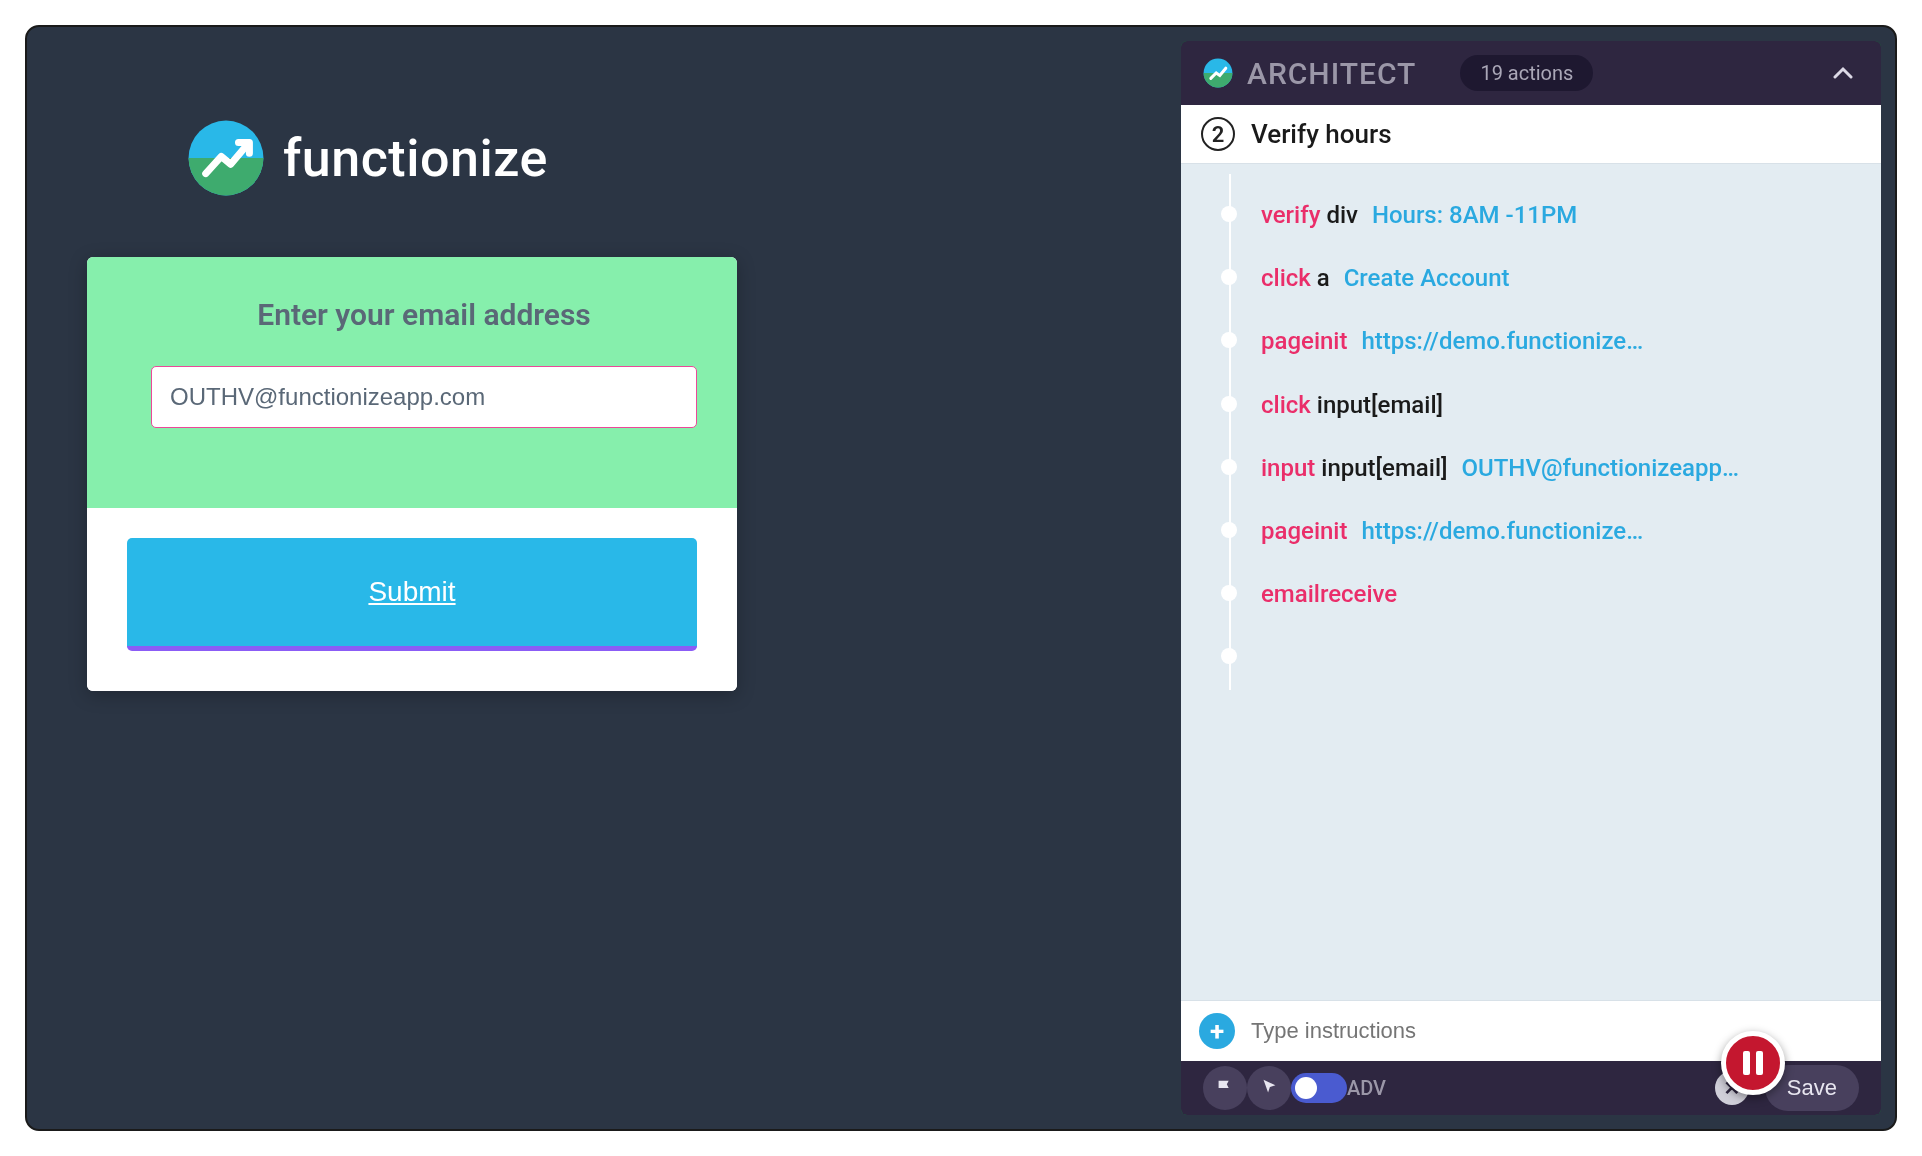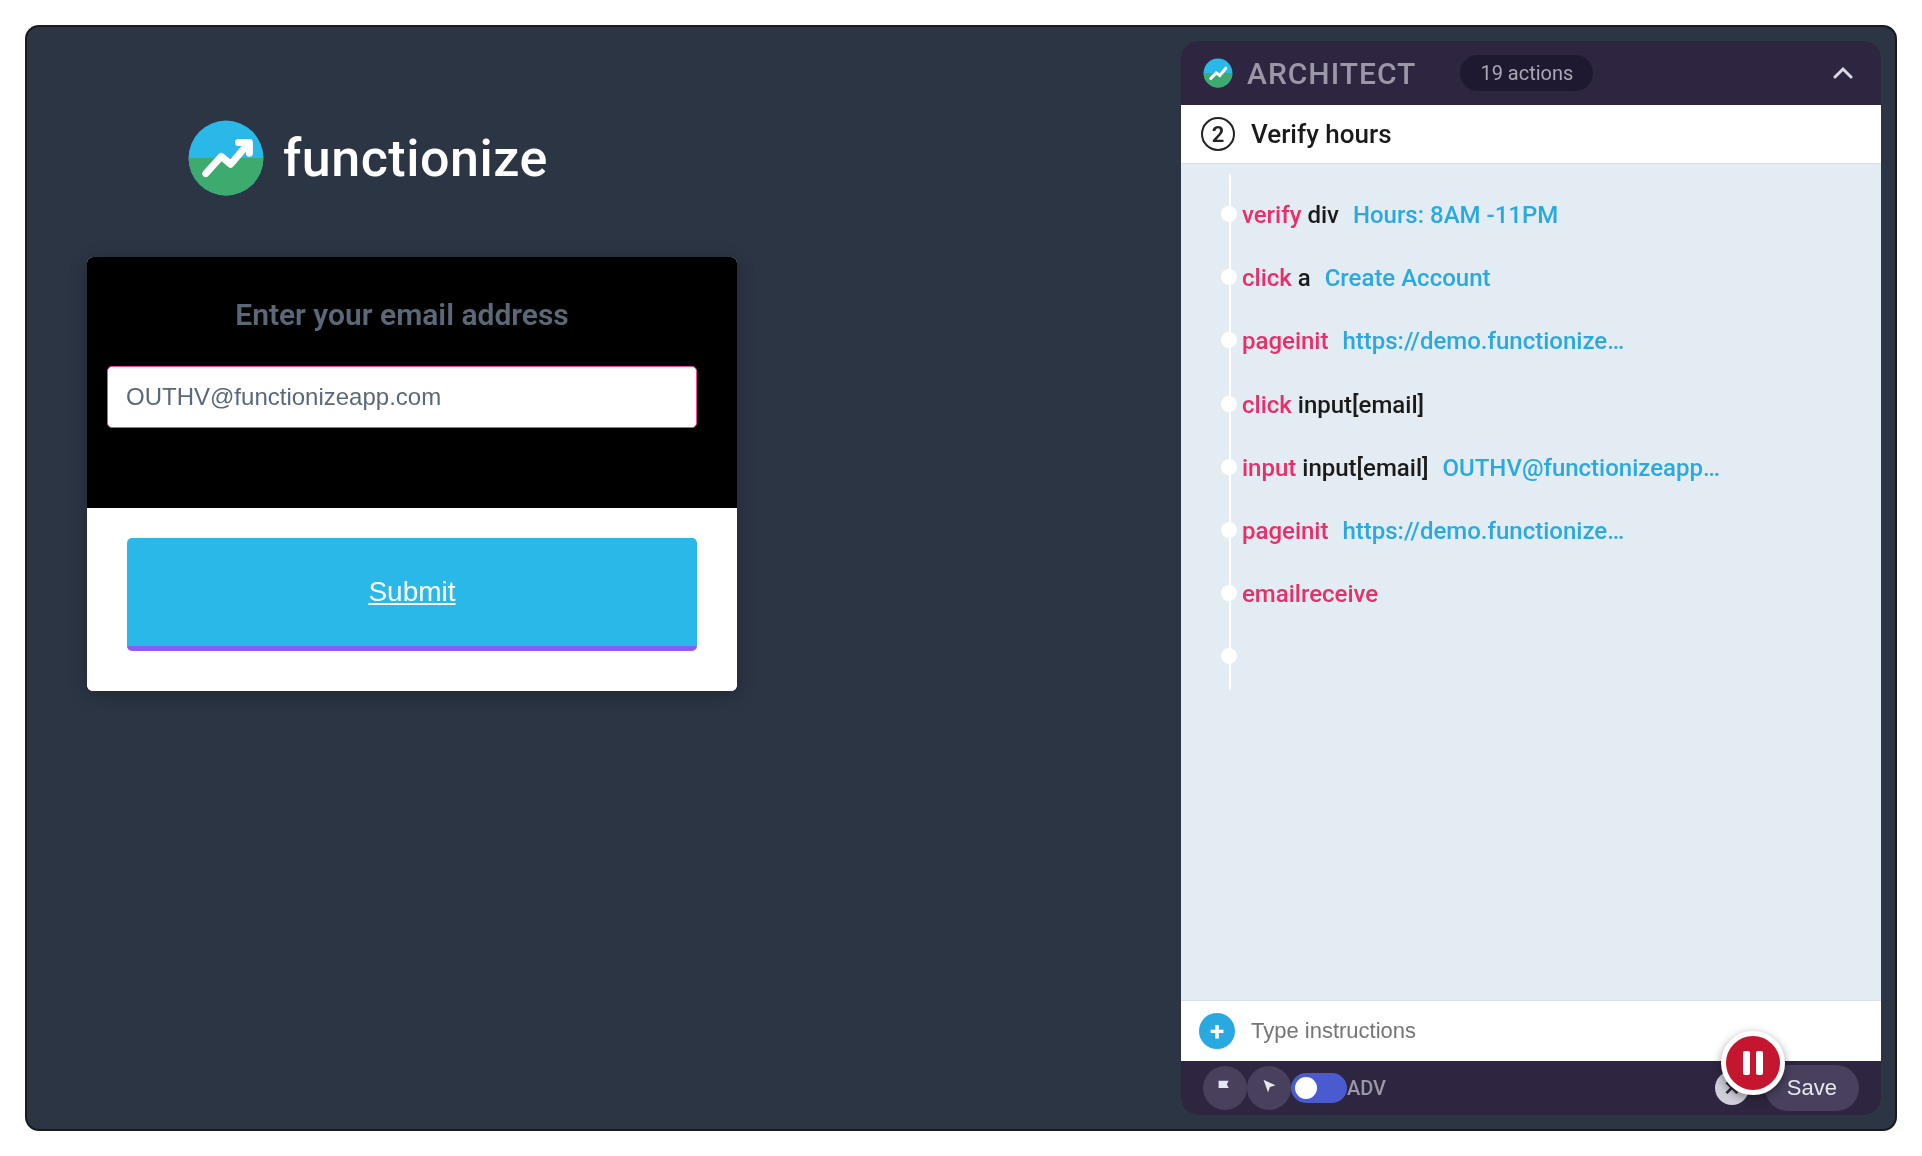--- a/index.html
+++ b/index.html
@@ -51,22 +51,22 @@
     .card {
       margin-top: 60px;
       margin-left: 0;
       width: 650px;
       background: #fff;
       border-radius: 6px;
       box-shadow: 0 4px 18px rgba(0,0,0,0.25);
       overflow: hidden;
     }
     .card-top {
-      background: #000000;
-      padding: 40px 40px 80px 20px;
+      background: #86efac;
+      padding: 40px 40px 80px 64px;
     }
     .card-title {
       text-align: center;
       color: #5a6877;
       font-size: 30px;
       font-weight: 600;
       margin-bottom: 34px;
     }
     .email-input {
       width: 100%;
@@ -96,21 +96,21 @@
     }
 
     
     .architect {
       position: absolute;
       right: 14px;
       top: 14px;
       bottom: 14px;
       width: 700px;
       background: #15803d;
-      border-radius: 16px;
+      border-radius: 6px;
       display: flex;
       flex-direction: column;
       overflow: hidden;
     }
     .arch-header {
       display: flex;
       align-items: center;
       padding: 14px 22px;
       gap: 14px;
       background: #2e2640;
@@ -177,21 +177,21 @@
       position: absolute;
       left: 48px;
       top: 10px;
       bottom: 10px;
       width: 2px;
       background: #fff;
     }
     .step-row {
       display: flex;
       align-items: flex-start;
-      gap: 5px;
+      gap: 24px;
       padding: 16px 0;
       font-size: 24px;
       line-height: 1.3;
       position: relative;
     }
     .step-dot {
       width: 16px; height: 16px;
       background: #fff;
       border-radius: 50%;
       margin-top: 6px;

